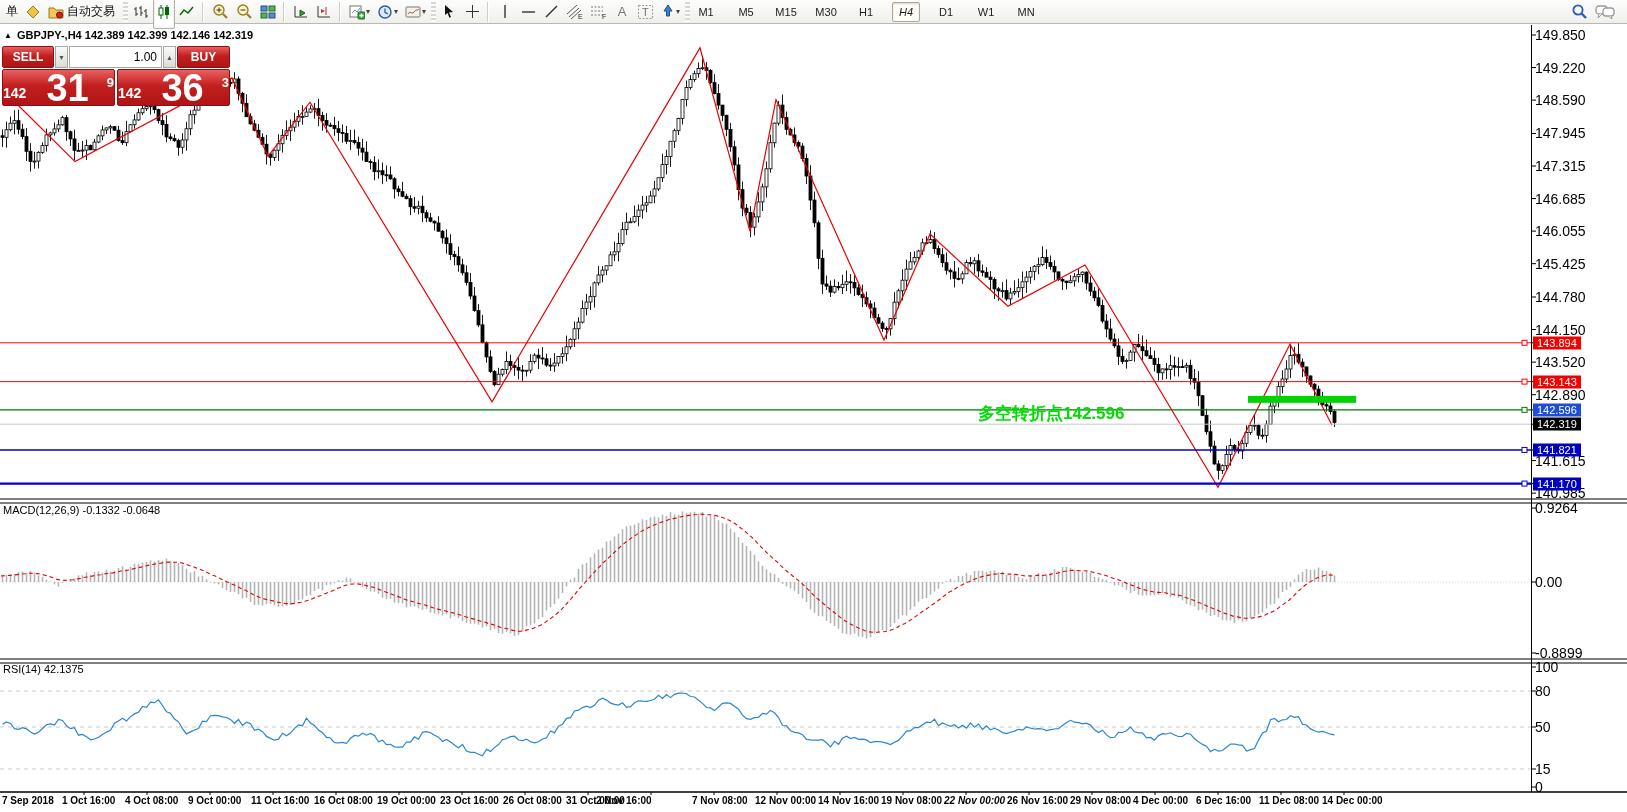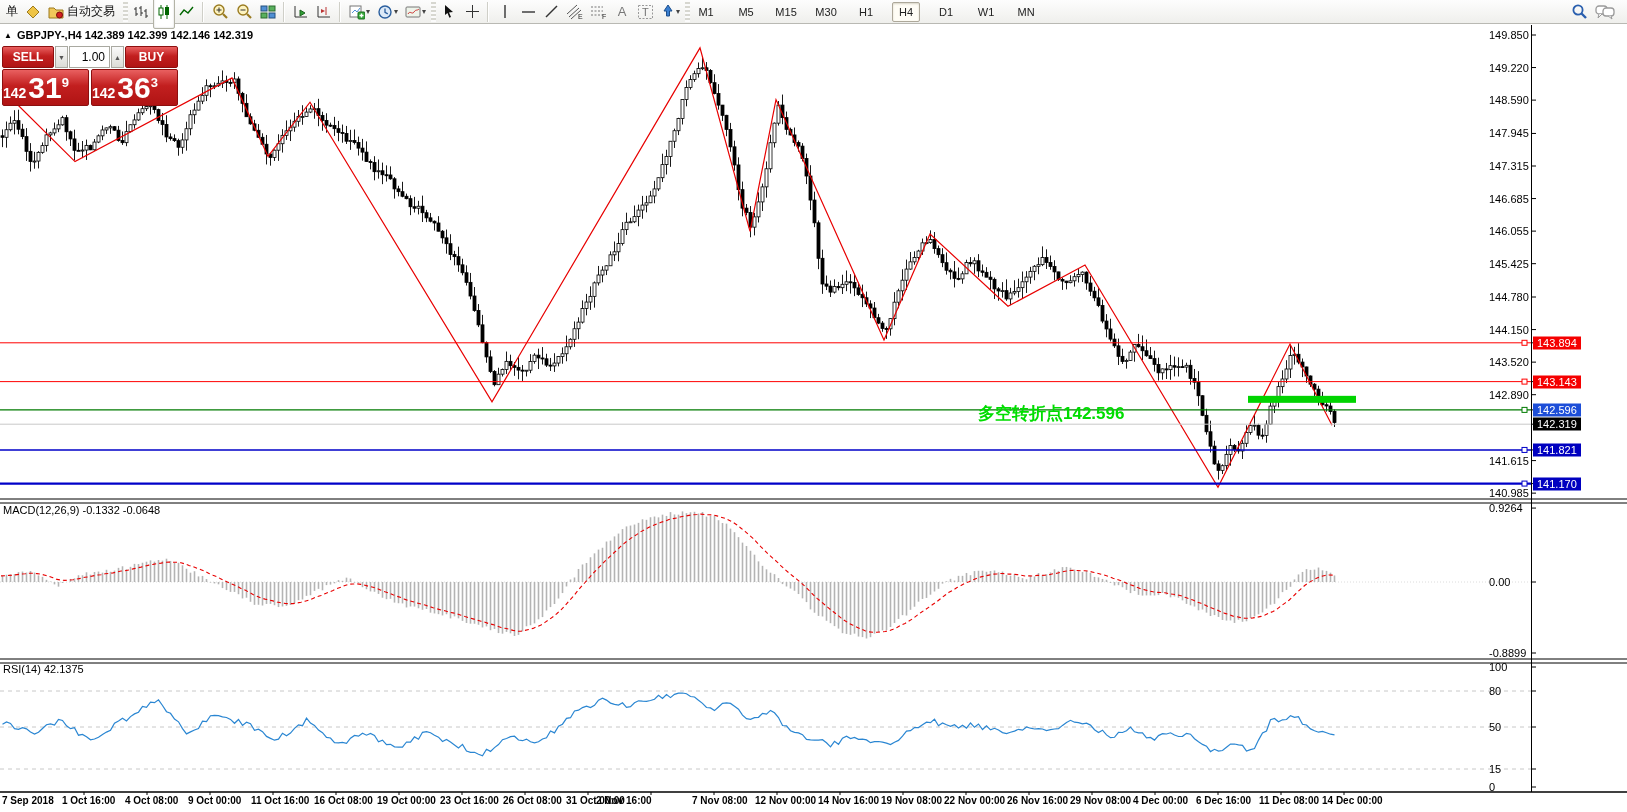--- a/index.html
+++ b/index.html
@@ -16,55 +16,55 @@
     border:1px solid transparent; border-radius:2px; padding:16px 2px; color:#333; }
   .tbtn.active { background:#fff; border-color:#b3b3a6; box-shadow:inset 0 0 2px #ccc; }
   .tsep { width:5px; height:20px; margin:0 2px;
     background:linear-gradient(90deg, transparent 1px, #cfcfc8 1px, #cfcfc8 2px, #fff 2px, #fff 3px, transparent 3px); }
   .grip { width:5px; height:20px; margin:0 1px;
     background:repeating-linear-gradient(#d7d7d0 0 2px, #fbfbfb 2px 4px); }
   .tlabel { font-size:12px; color:#111; padding:0 3px; white-space:nowrap; }
   .caret { font-size:8px; color:#444; margin-left:1px; }
   .tf { font-size:11px; color:#222; width:28px; height:20px; display:flex; align-items:center;
     justify-content:center; border:1px solid transparent; border-radius:2px; }
-  .tf.active { background:#fffdf6; border-color:#ada89a; box-shadow:inset 0 1px 2px #d8d4c6; }
+  .tf.active { background:#fffdf6; border-color:#ada89a; box-shadow:inset 0 1px 2px #d8d4c6;font-style:italic; }
   .spacer { flex:1; }
   .tbtn svg { display:block; }
 
   
   #plotwrap { position:absolute; inset:0; }
   #plot { position:absolute; left:0; top:0; }
   .symbol-line { position:absolute; left:4px; top:29px; font-size:11px; font-weight:bold;
     color:#000; display:flex; align-items:center; gap:5px; }
   .symbol-line .tri { font-size:8px; }
 
   
-  .trade-panel { position:absolute; left:2px; top:46px; width:176px;border-radius:6px; }
+  .trade-panel { position:absolute; left:2px; top:46px; width:228px;border-radius:6px; }
   .tp-row1 { display:flex; height:22px; gap:1px; }
   .btn-red { background:linear-gradient(#e96060,#c21f1f 45%,#b01414); border:1px solid #8d0f0f;
     color:#fff; font-size:12px; font-weight:bold; display:flex; align-items:center;
     justify-content:center; border-radius:2px; }
   .tp-sell-s { width:52px; } .tp-buy-s { width:53px; }
   .tp-step { width:13px; background:linear-gradient(#fafafa,#dcdcd6); border:1px solid #a9a9a1;
     font-size:7px; color:#555; display:flex; align-items:center; justify-content:center; }
   .tp-vol { flex:1; background:#fff; border:1px solid #a9a9a1; font-size:12px; color:#000;
     text-align:right; padding:0 4px; display:flex; align-items:center; justify-content:flex-end; }
   .tp-row2 { display:flex; height:37px; gap:2px; margin-top:1px; }
-  .tp-price { flex:1; display:flex; align-items:flex-end; justify-content:flex-start;
+  .tp-price { flex:1; display:flex; align-items:flex-end; justify-content:space-between;
     padding-bottom:2px; color:#fff; }
   .tp-price .base { font-size:14px; font-weight:bold; margin-right:2px; padding-bottom:2px; }
-  .tp-price .main { font-size:30px; font-weight:bold; line-height:30px; }
+  .tp-price .main { font-size:38px; font-weight:bold; line-height:30px; }
   .tp-price .sup  { font-size:13px; font-weight:bold; padding-bottom:13px; }
 
   .annotation { position:absolute; left:978px; top:402px; font-size:17px; font-weight:bold;
     color:#00dd00; white-space:nowrap; }
 
   .ind-label { position:absolute; font-size:11px; color:#000; white-space:nowrap; }
 
-  .axis-label { position:absolute; left:1489px; font-size:11px; color:#000;
+  .axis-label { position:absolute; left:1535px; font-size:14px; color:#000;
     transform:translateY(-50%); white-space:nowrap; }
   .axis-badge { position:absolute; left:1533px; font-size:11px; color:#fff;
     transform:translateY(-50%); padding:0 4px 1px 4px; white-space:nowrap; }
   .date-label { position:absolute; top:795px; font-size:10px; font-weight:bold; color:#000;
     white-space:nowrap; }
 </style>
 </head>
 <body>
 
 <div id="app">
@@ -1403,21 +1403,21 @@
         <div class="date-label" style="left: 314px;">16 Oct 08:00</div>
         <div class="date-label" style="left: 377px;">19 Oct 00:00</div>
         <div class="date-label" style="left: 440px;">23 Oct 16:00</div>
         <div class="date-label" style="left: 503px;">26 Oct 08:00</div>
         <div class="date-label" style="left: 566px;">31 Oct 00:00</div>
         <div class="date-label" style="left: 596px;">2 Nov 16:00</div>
         <div class="date-label" style="left: 692px;">7 Nov 08:00</div>
         <div class="date-label" style="left: 755px;">12 Nov 00:00</div>
         <div class="date-label" style="left: 818px;">14 Nov 16:00</div>
         <div class="date-label" style="left: 881px;">19 Nov 08:00</div>
-        <div class="date-label" style="left: 944px;">22 Nov 00:00</div>
+        <div class="date-label" style="left: 944px; font-style: italic;">22 Nov 00:00</div>
         <div class="date-label" style="left: 1007px;">26 Nov 16:00</div>
         <div class="date-label" style="left: 1070px;">29 Nov 08:00</div>
         <div class="date-label" style="left: 1133px;">4 Dec 00:00</div>
         <div class="date-label" style="left: 1196px;">6 Dec 16:00</div>
         <div class="date-label" style="left: 1259px;">11 Dec 08:00</div>
         <div class="date-label" style="left: 1322px;">14 Dec 00:00</div>
       </div>
   </div>
 </div>
 

